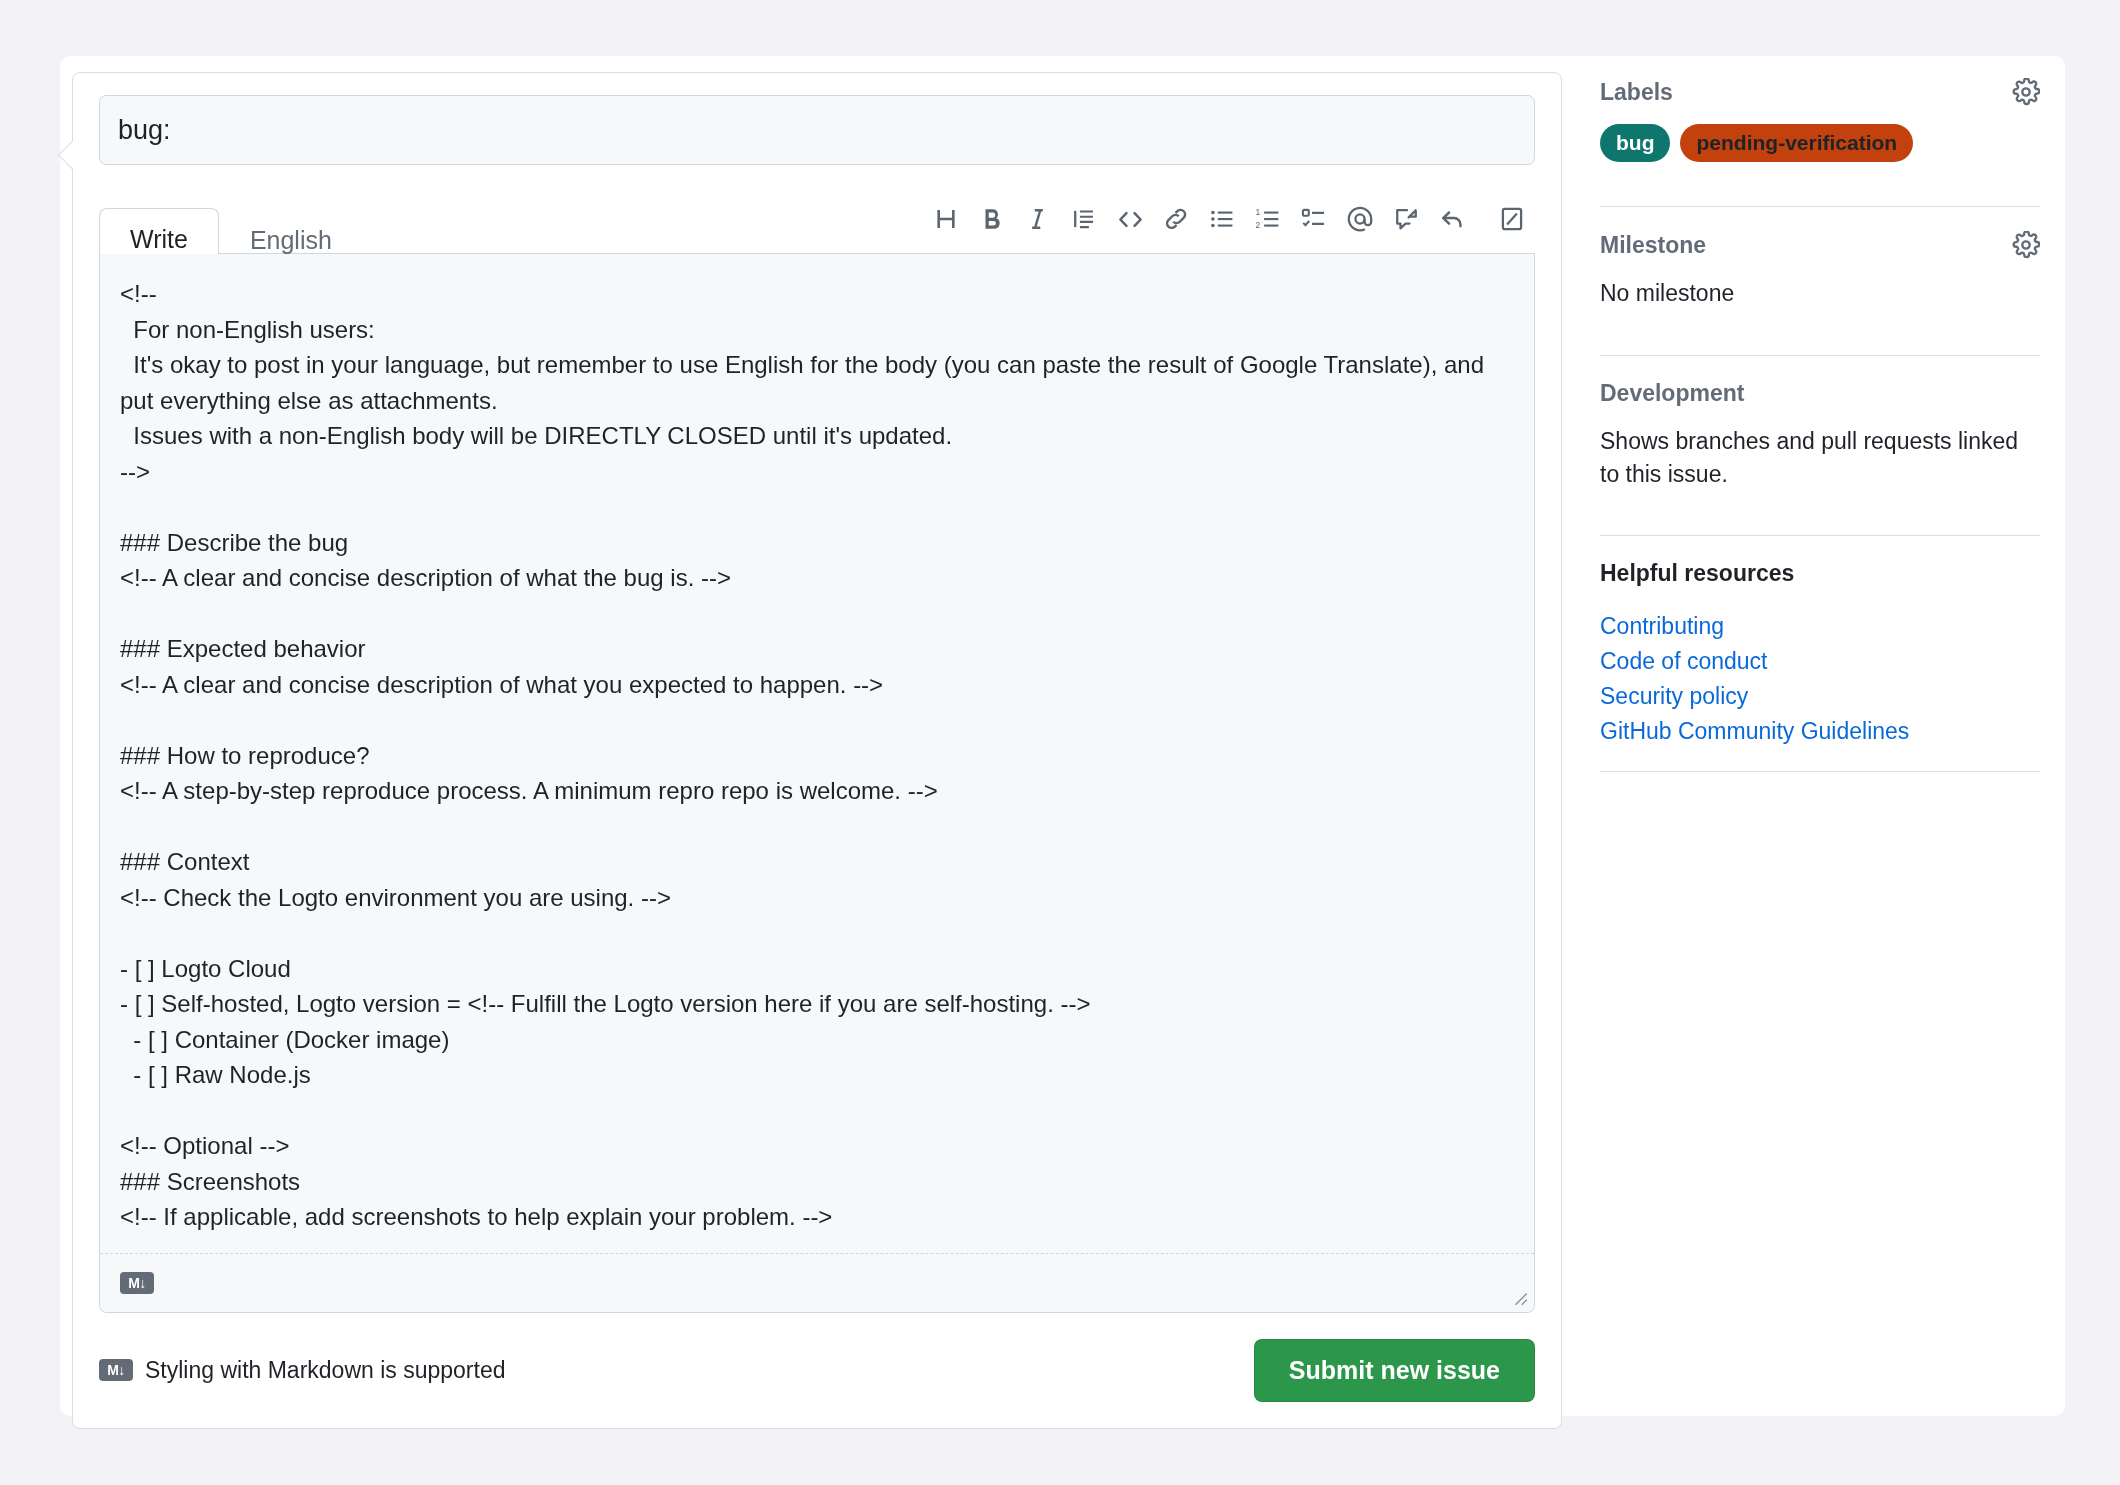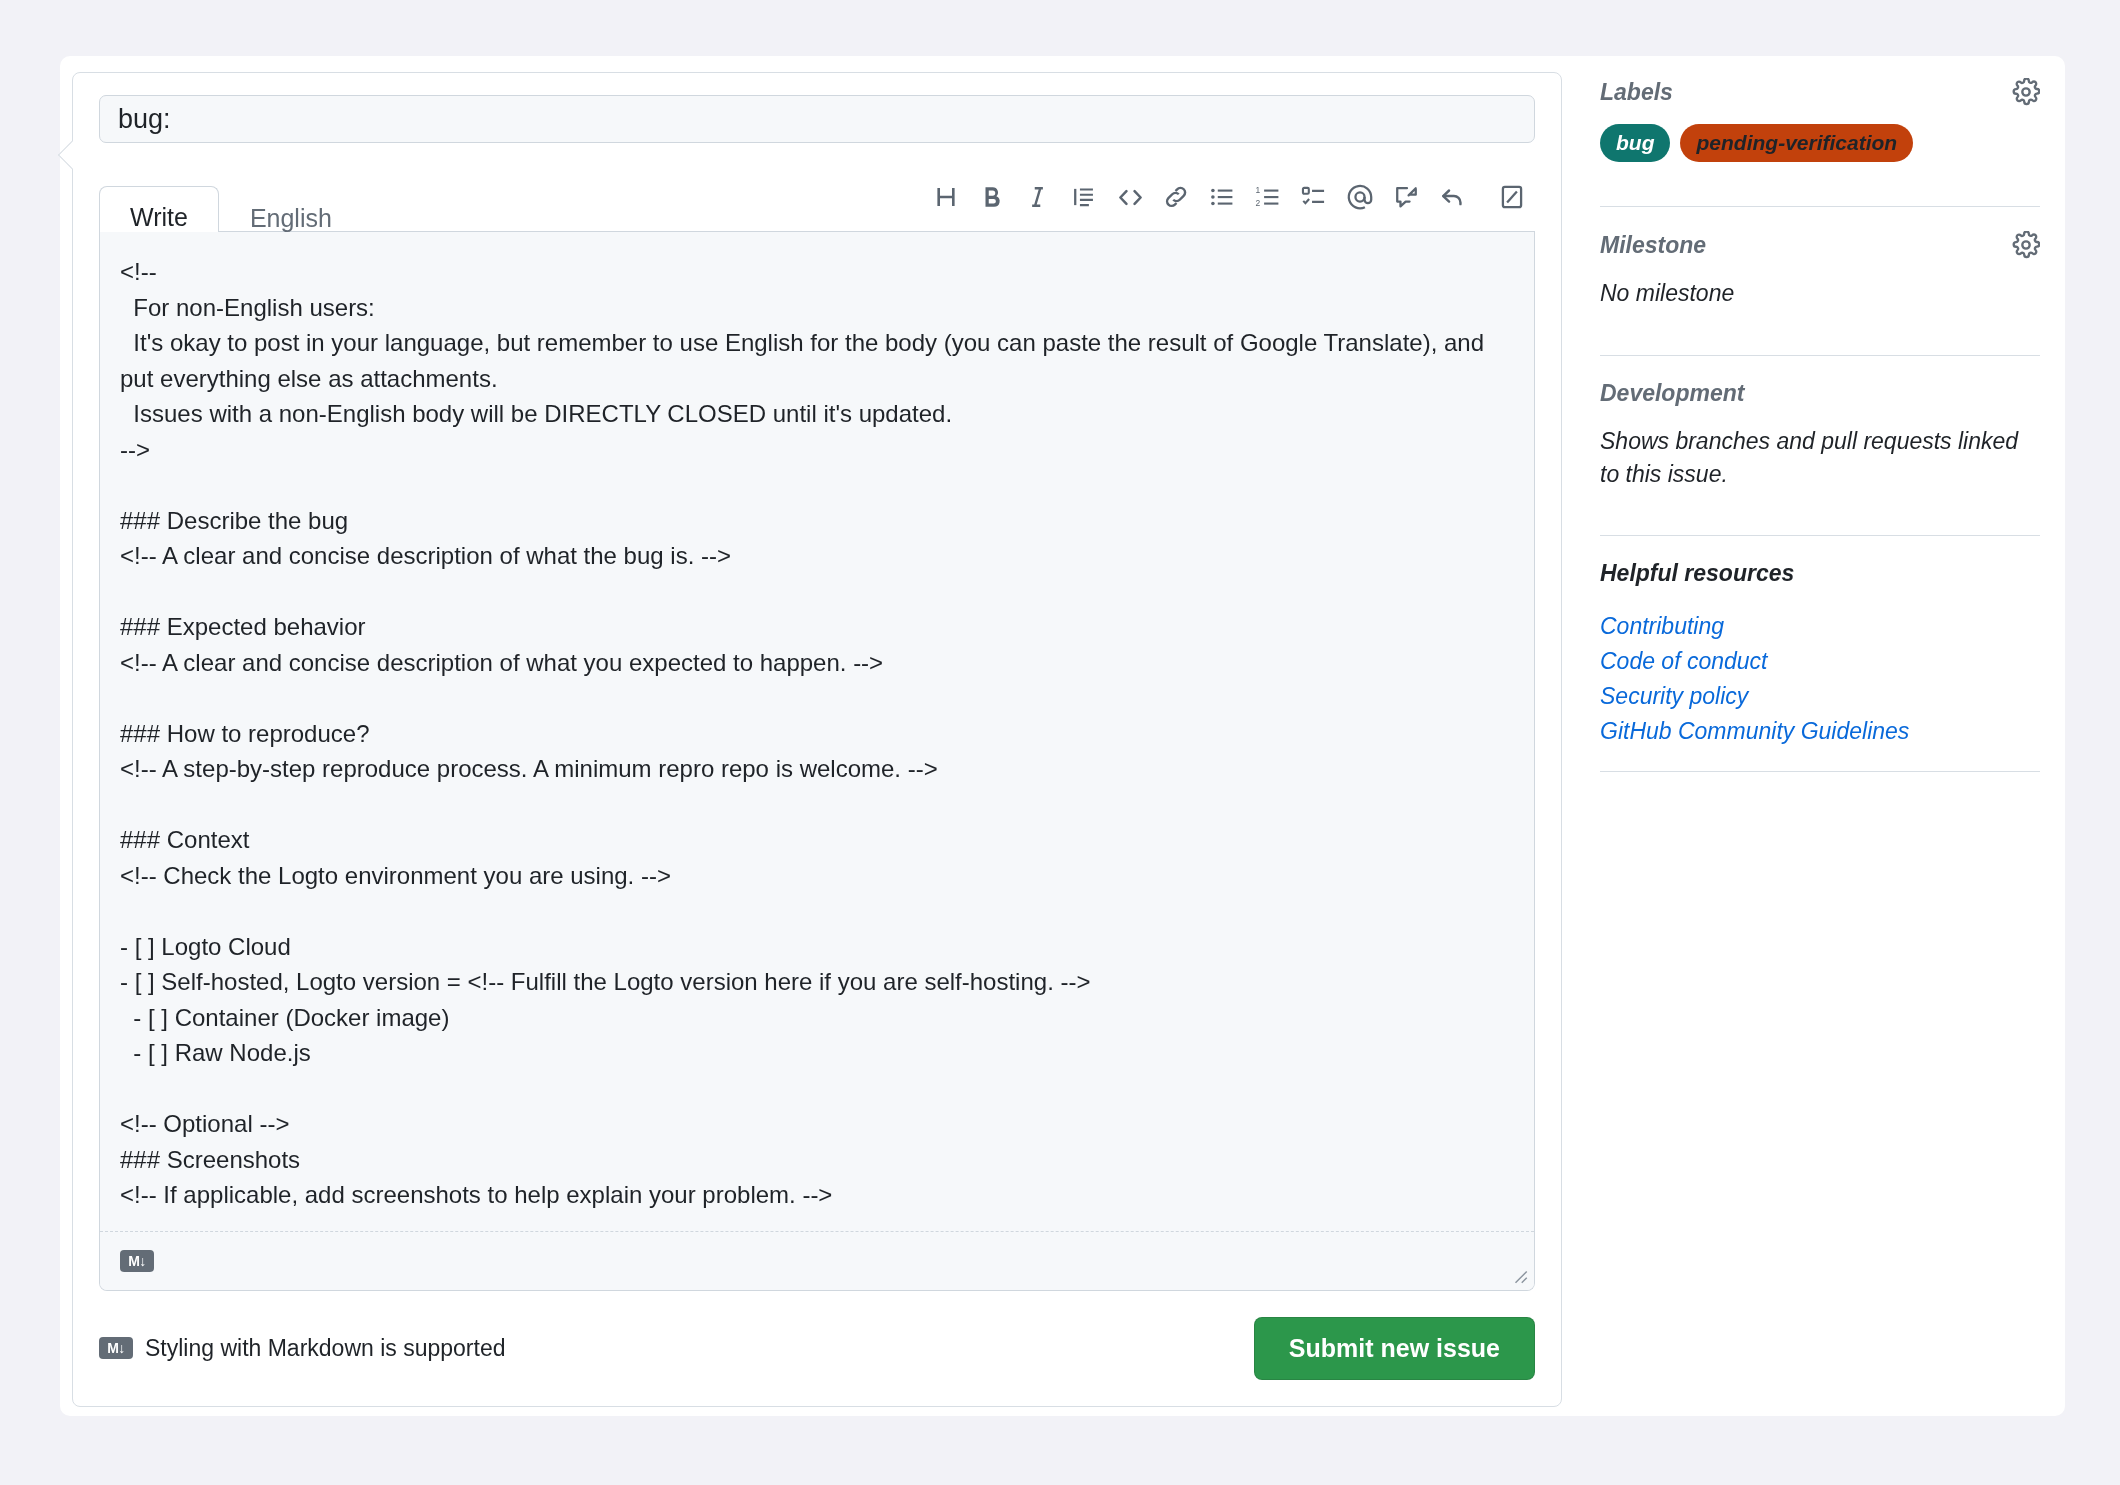--- a/index.html
+++ b/index.html
@@ -46,21 +46,21 @@
     background: #ffffff;
     border-left: 1px solid #d8dee4;
     border-bottom: 1px solid #d8dee4;
     transform: rotate(45deg);
   }
   .notch-inner { border: none; left: -9px; }
 
   .title-input {
     display: block;
     width: 100%;
-    height: 48px;
+    height: 70px;
     background: #f6f8fa;
     border: 1px solid #d0d7de;
     border-radius: 7px;
     font-family: "Liberation Sans", sans-serif;
     font-size: 27px;
     color: #1f2328;
     padding: 0 18px;
     outline: none;
   }
 
@@ -186,21 +186,21 @@
     padding: 16px 34px;
     cursor: pointer;
   }
 
   
   .sidebar {
     position: absolute;
     left: 1600px; top: 78px;
     width: 440px;
   }
-  .sb-section { padding-bottom: 22px; font-style: italic; }
+  .sb-section { padding-bottom: 22px; }
   .sb-divider { border-top: 1px solid #d8dee4; margin: 0 0 24px 0; }
   .sb-head {
     display: flex; align-items: center; justify-content: space-between;
     margin-bottom: 18px;
   }
   .sb-title {
     font-size: 23px;
     font-weight: bold;
     color: #636c76;
   }

